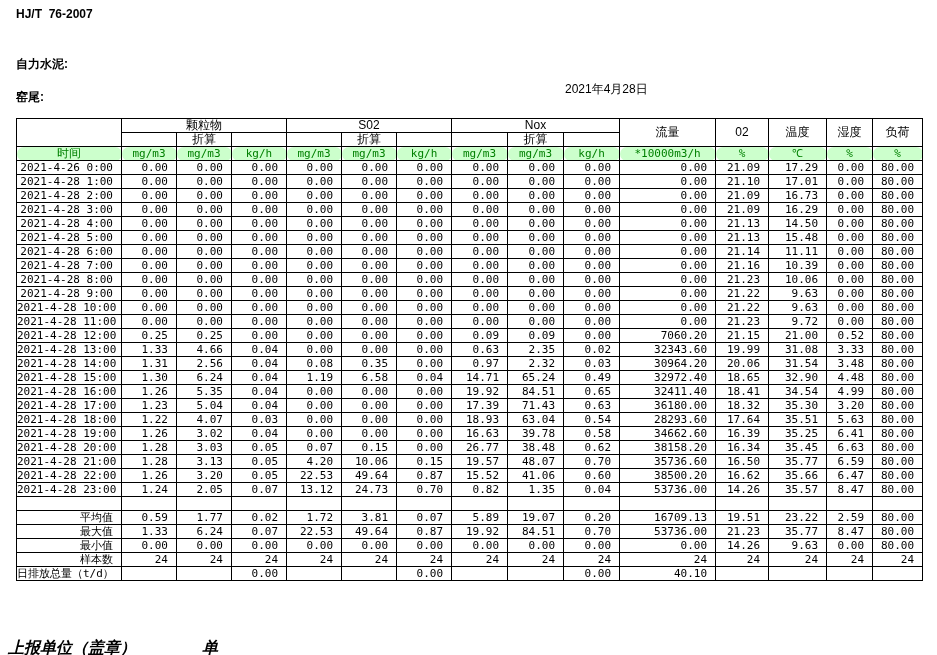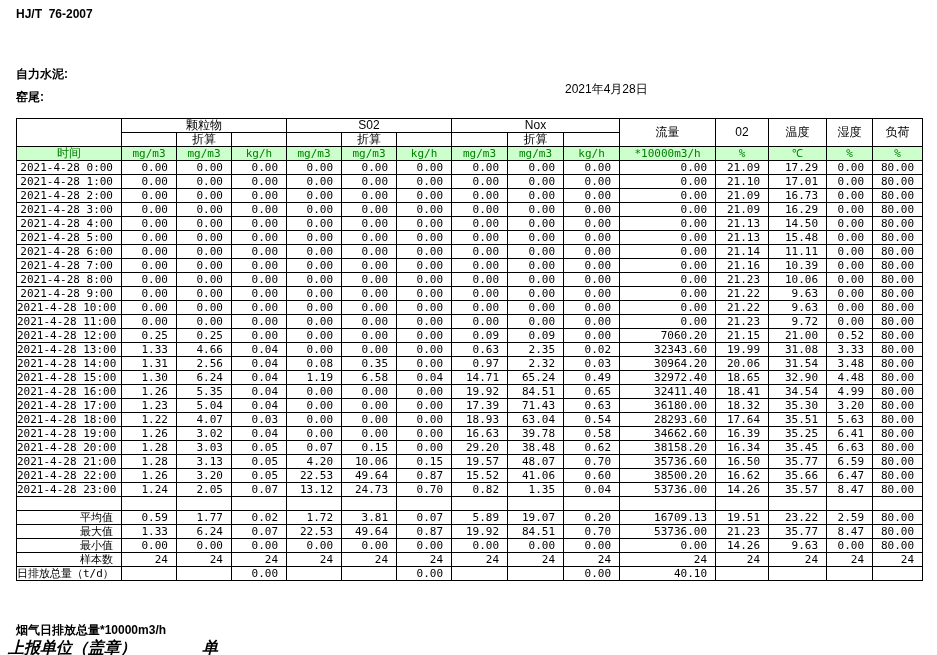--- a/index.html
+++ b/index.html
@@ -1,29 +1,29 @@
 <!DOCTYPE html>
 <html style="--header-bg: #ccffcc; --header-green: #008000;"><head>
 <meta charset="utf-8">
 <style>
   html,body{margin:0;padding:0;background:#fff;}
   .page{position:relative;width:937px;height:655px;background:#ffffff;overflow:hidden;
         font-family:"Liberation Sans",sans-serif;color:#000;}
   .std{position:absolute;left:16px;top:7px;font-size:12px;font-weight:bold;white-space:pre;}
   .title{position:absolute;left:204px;top:28px;font-size:15px;font-weight:bold;letter-spacing:1px;}
-  .company{position:absolute;left:16px;top:66px;font-size:12px;font-weight:bold;}
+  .company{position:absolute;left:16px;top:56px;font-size:12px;font-weight:bold;}
   .kiln{position:absolute;left:16px;top:89px;font-size:12px;font-weight:bold;text-align:center;}
   .date{position:absolute;left:565px;top:81px;font-size:12px;}
   table.report{position:absolute;left:16px;top:118px;width:906px;border-collapse:collapse;
         table-layout:fixed;}
   table.report th,table.report td{border:1px solid #000;padding:0;height:13px;
         line-height:13px;overflow:hidden;white-space:nowrap;}
   table.report th{font-weight:normal;font-size:12px;text-align:center;}
   tr.unit-row th{background:var(--header-bg,#ccffcc);color:var(--header-green,#008000);
-        font-size:11px;font-family:"DejaVu Sans Mono",monospace;}
+        font-size:11px;font-family:"DejaVu Sans Mono",monospace;border-radius:7px;}
   tr.unit-row th.time-h{font-family:"Liberation Sans",sans-serif;font-size:12px;}
   table.report td{font-family:"DejaVu Sans Mono",monospace;font-size:11px;
         text-align:right;padding-right:8px;}
   td.label-cell{font-family:"Liberation Sans",sans-serif;font-size:12px;padding-right:4px;}
   td.left-label{text-align:left;padding-left:2px;margin-top:44px;}
   .footer1{position:absolute;left:16px;top:622px;font-size:12px;font-weight:bold;}
   .footer2{position:absolute;left:8px;top:638px;font-size:16px;font-weight:bold;font-style:italic;}
   .footer2 .unit-word{position:absolute;left:194px;top:0;}
 </style>
 </head>
@@ -89,21 +89,21 @@
         <th>kg/h</th>
         <th>*10000m3/h</th>
         <th>%</th>
         <th>℃</th>
         <th>%</th>
         <th>%</th>
       </tr>
     </thead>
     <tbody>
         <tr>
-          <td class="label-cell">2021-4-28 0:00</td>
+          <td class="label-cell">2021-4-26 0:00</td>
           <td>0.00</td>
           <td>0.00</td>
           <td>0.00</td>
           <td>0.00</td>
           <td>0.00</td>
           <td>0.00</td>
           <td>0.00</td>
           <td>0.00</td>
           <td>0.00</td>
           <td>0.00</td>
@@ -436,21 +436,21 @@
           <td>80.00</td>
         </tr>
         <tr>
           <td class="label-cell">2021-4-28 20:00</td>
           <td>1.28</td>
           <td>3.03</td>
           <td>0.05</td>
           <td>0.07</td>
           <td>0.15</td>
           <td>0.00</td>
-          <td>29.20</td>
+          <td>26.77</td>
           <td>38.48</td>
           <td>0.62</td>
           <td>38158.20</td>
           <td>16.34</td>
           <td>35.45</td>
           <td>6.63</td>
           <td>80.00</td>
         </tr>
         <tr>
           <td class="label-cell">2021-4-28 21:00</td>
@@ -601,18 +601,17 @@
           <td>0.00</td>
           <td>40.10</td>
           <td></td>
           <td></td>
           <td></td>
           <td></td>
         </tr>
       </tbody>
   </table>
 
-  <div class="footer1">烟气日排放总量*10000m3/h</div>
   <div class="footer2">
     <span>上报单位（盖章）</span>
     <span class="unit-word">单位</span>
   </div>
 </div>
 
 </body></html>

